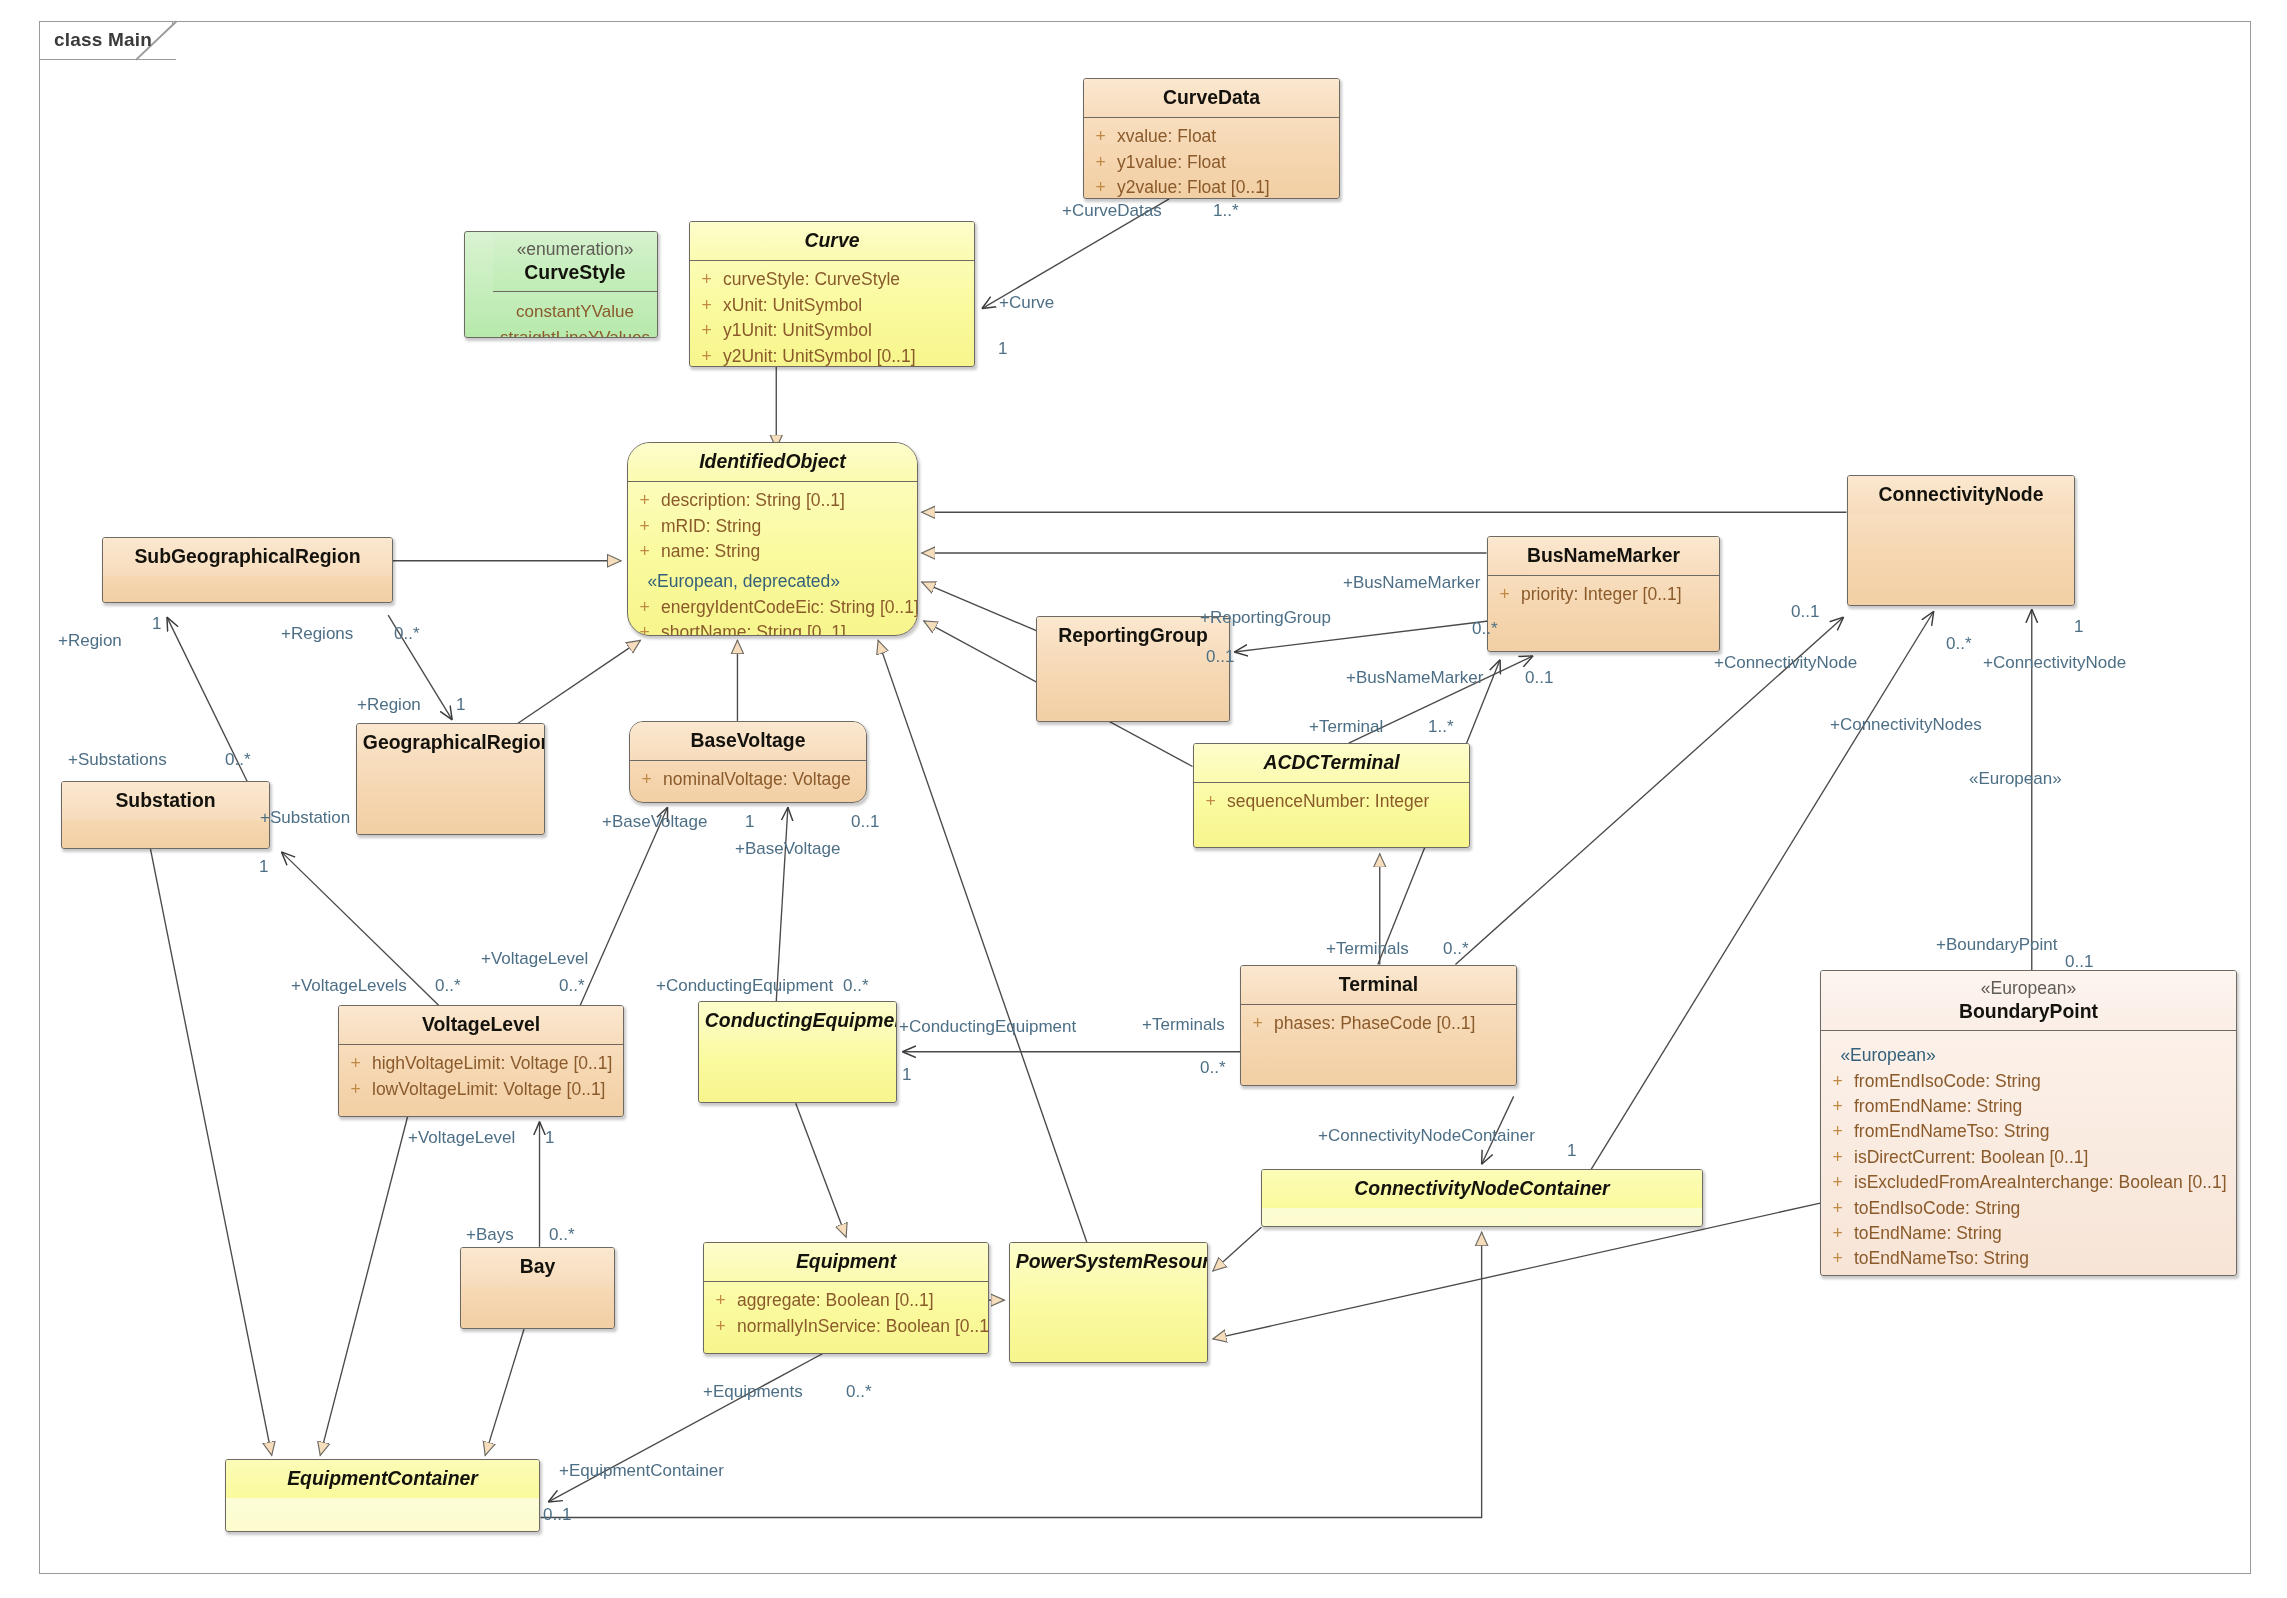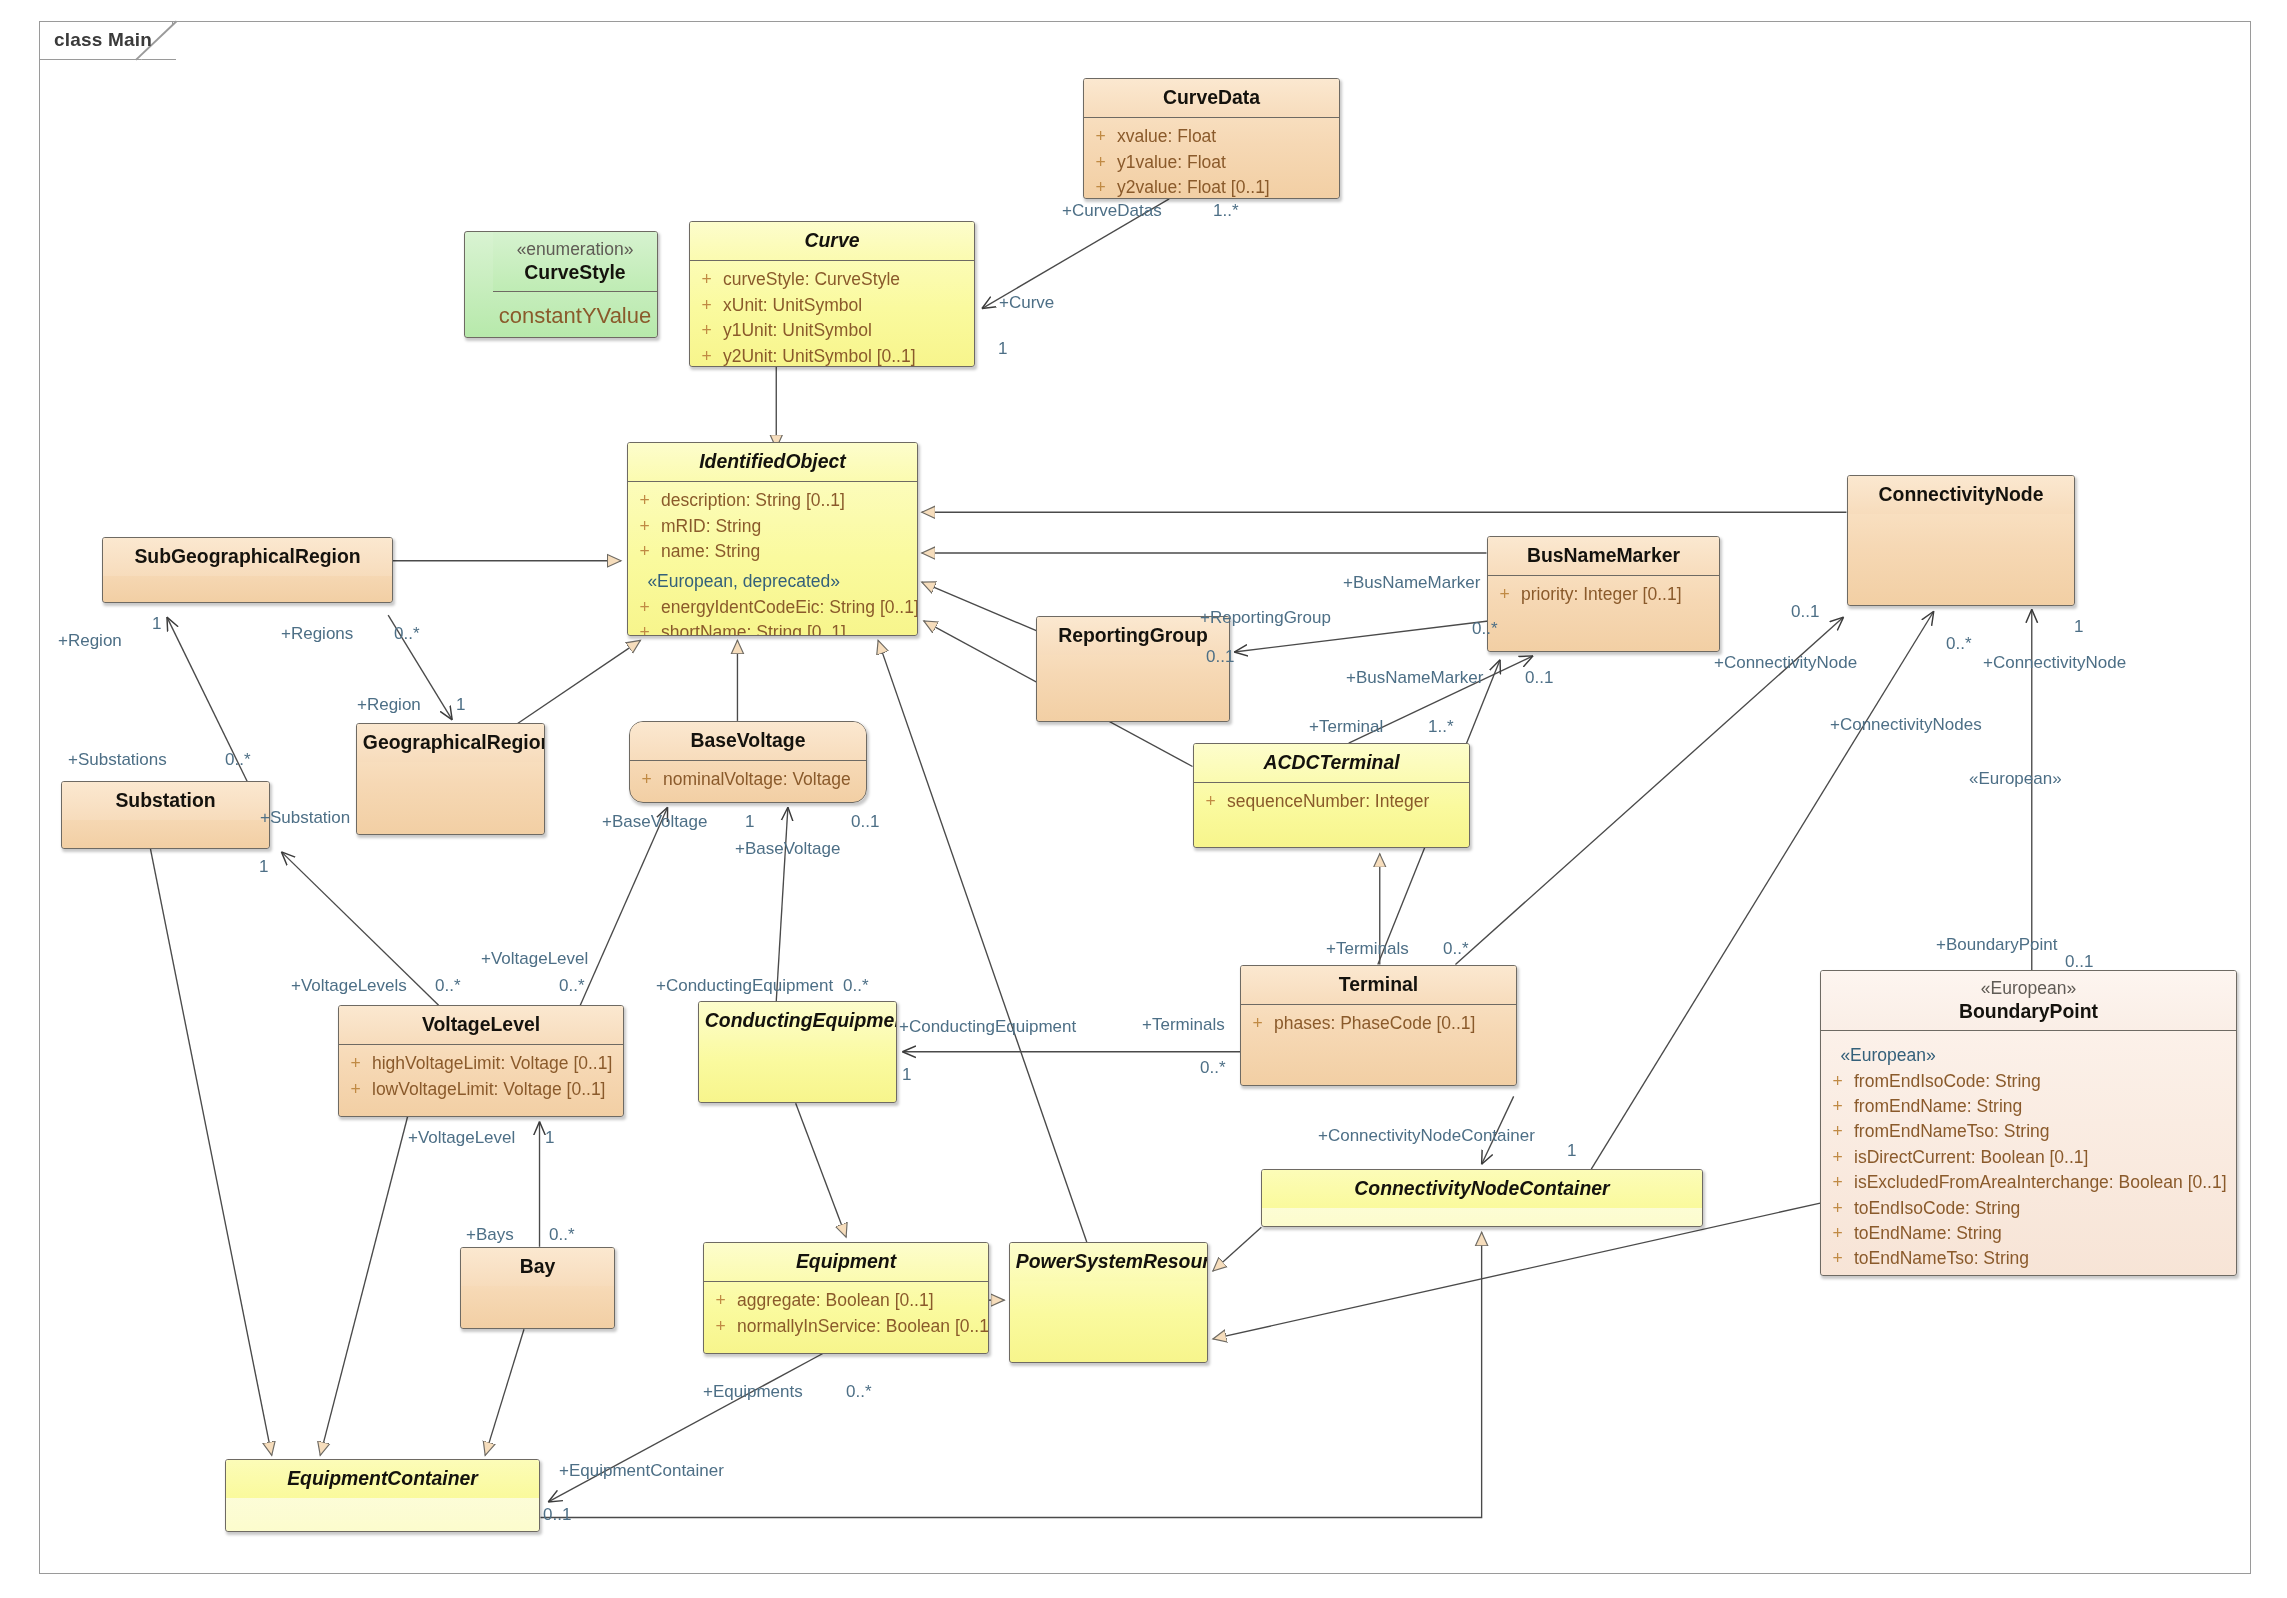--- a/index.html
+++ b/index.html
@@ -25,21 +25,21 @@
   .cls{position:absolute;box-sizing:border-box;border:1.6px solid #6e6a63;
        border-radius:2.9px;box-shadow:1.9px 2.9px 2.9px rgba(0,0,0,.22);overflow:hidden;}
   .cls .hdr{text-align:center;padding:6.8px 5.8px 7.8px 5.8px;font-size:19.4px;font-weight:bold;color:#14120d;}
   .cls .hdr .stereo{display:block;font-weight:normal;font-size:17.5px;color:#5f5b55;line-height:1.25;}
   .cls .sep{height:0;border-top:1.4px solid #6e6a63;}
   .cls .body{padding:6.8px 0 8.7px 0;}
   .attr{display:flex;font-size:17.5px;line-height:1.45;color:#8a5a2b;white-space:nowrap;}
   .attr .vis{width:33px;text-align:center;flex:none;color:#c08a44;}
   .attr .txt{padding-right:7.8px;}
   .grp{font-size:17.5px;color:#34607a;padding:5.8px 0 1.9px 19.4px;line-height:1.3;}
-  .enumval{font-size:22px;color:#8a5a2b;text-align:center;line-height:1.5;}
+  .enumval{font-size:17px;color:#8a5a2b;text-align:center;line-height:1.5;}
 
   
   .tan{background:linear-gradient(180deg,#fbe7cd 0%,#f6d8b4 55%,#f2cfa4 100%);}
   .tan .hdr{background:linear-gradient(180deg,#fbe8d0 0%,#f7dcbc 100%);}
   .yel{background:linear-gradient(180deg,#fdfdc9 0%,#fafa9e 60%,#f7f58c 100%);}
   .yel .hdr{background:linear-gradient(180deg,#fdfdcc 0%,#fbfbb0 100%);}
   .yelpale{background:linear-gradient(180deg,#fdfde3 0%,#fcfccd 100%);}
   .yelpale .hdr{background:linear-gradient(180deg,#fcfcb8 0%,#fafa9c 100%);}
   .grn{background:linear-gradient(180deg,#d9f3d2 0%,#b7e9ab 100%);padding-left:28px;}
   .grn .hdr{background:linear-gradient(180deg,#d6f2cf 0%,#bfecb4 100%);}
@@ -188,21 +188,21 @@
           <div class="attr">
             <span class="vis">+</span>
             <span class="txt">y1Unit: UnitSymbol</span>
           </div>
           <div class="attr">
             <span class="vis">+</span>
             <span class="txt">y2Unit: UnitSymbol [0..1]</span>
           </div>
         </div>
       </div>
-      <div class="cls yel ital" style="left: 627px; top: 442px; width: 291px; height: 194px;">
+      <div class="cls yel ital" style="left: 627px; top: 442px; width: 291px; height: 194px; border-radius: 23px;">
         <div class="hdr"><span>IdentifiedObject</span></div>
         <div class="sep"></div>
         <div class="body">
           <div class="attr">
             <span class="vis">+</span>
             <span class="txt">description: String [0..1]</span>
           </div>
           <div class="attr">
             <span class="vis">+</span>
             <span class="txt">mRID: String</span>

